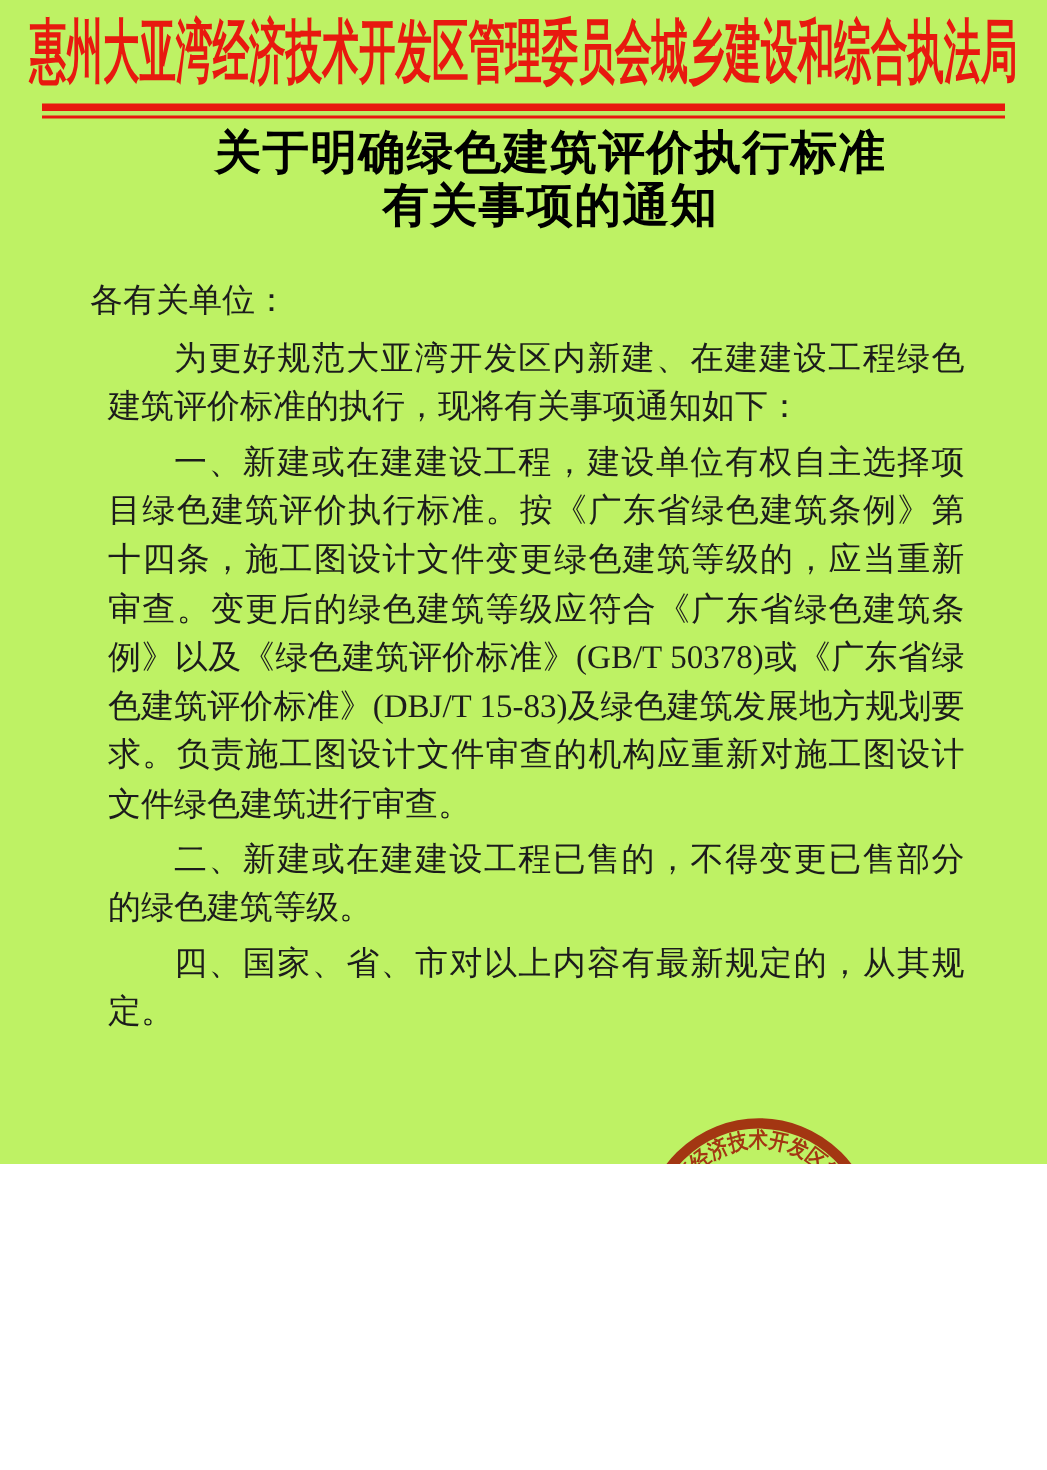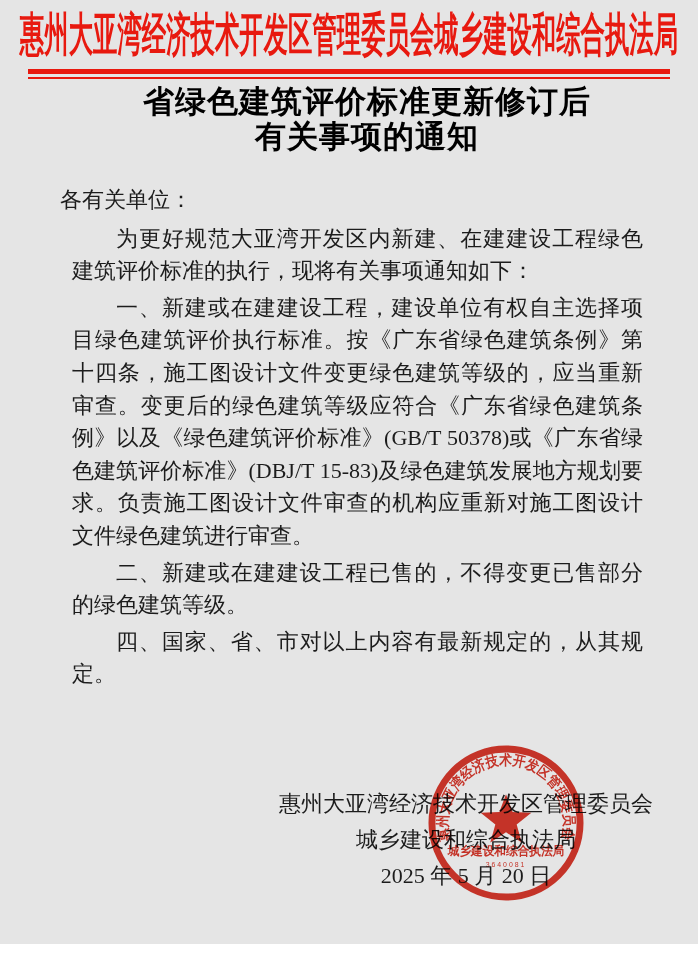--- a/index.html
+++ b/index.html
@@ -3,22 +3,22 @@
 <meta charset="utf-8">
 <style>
   :root{
     --red:#e8190f;
     --seal-red:#d8281a;
     --ink:#1c1c1c;
   }
   html,body{margin:0;padding:0;background:#fff;}
   .page{
     position:relative;
-    width:698px;height:944px;
-    background:#e5e5e5;
+    width:698px;height:776px;
+    background:#bef264;
     overflow:hidden;
     font-family:"Liberation Serif","DejaVu Serif",serif;
     color:var(--ink);
   }
   
   .org-name{
     position:absolute;top:6px;left:0;width:698px;
     display:flex;justify-content:center;
   }
   .org-name span{
@@ -72,21 +72,21 @@
 
 <div class="page">
 
   <div class="org-name">
     <span>惠州大亚湾经济技术开发区管理委员会城乡建设和综合执法局</span>
   </div>
   <div class="rule top-thick"></div>
   <div class="rule top-thin"></div>
 
   <div class="doc-title">
-    <div>省绿色建筑评价标准更新修订后</div>
+    <div>关于明确绿色建筑评价执行标准</div>
     <div>有关事项的通知</div>
   </div>
 
   <div class="body-text">
     <p class="salutation">各有关单位：</p>
     <p>为更好规范大亚湾开发区内新建、在建建设工程绿色建筑评价标准的执行，现将有关事项通知如下：</p>
     <p>一、新建或在建建设工程，建设单位有权自主选择项目绿色建筑评价执行标准。按《广东省绿色建筑条例》第十四条，施工图设计文件变更绿色建筑等级的，应当重新审查。变更后的绿色建筑等级应符合《广东省绿色建筑条例》以及《绿色建筑评价标准》(GB/T 50378)或《广东省绿色建筑评价标准》(DBJ/T 15-83)及绿色建筑发展地方规划要求。负责施工图设计文件审查的机构应重新对施工图设计文件绿色建筑进行审查。</p>
     <p>二、新建或在建建设工程已售的，不得变更已售部分的绿色建筑等级。</p>
     <p>四、国家、省、市对以上内容有最新规定的，从其规定。</p>
   </div>

